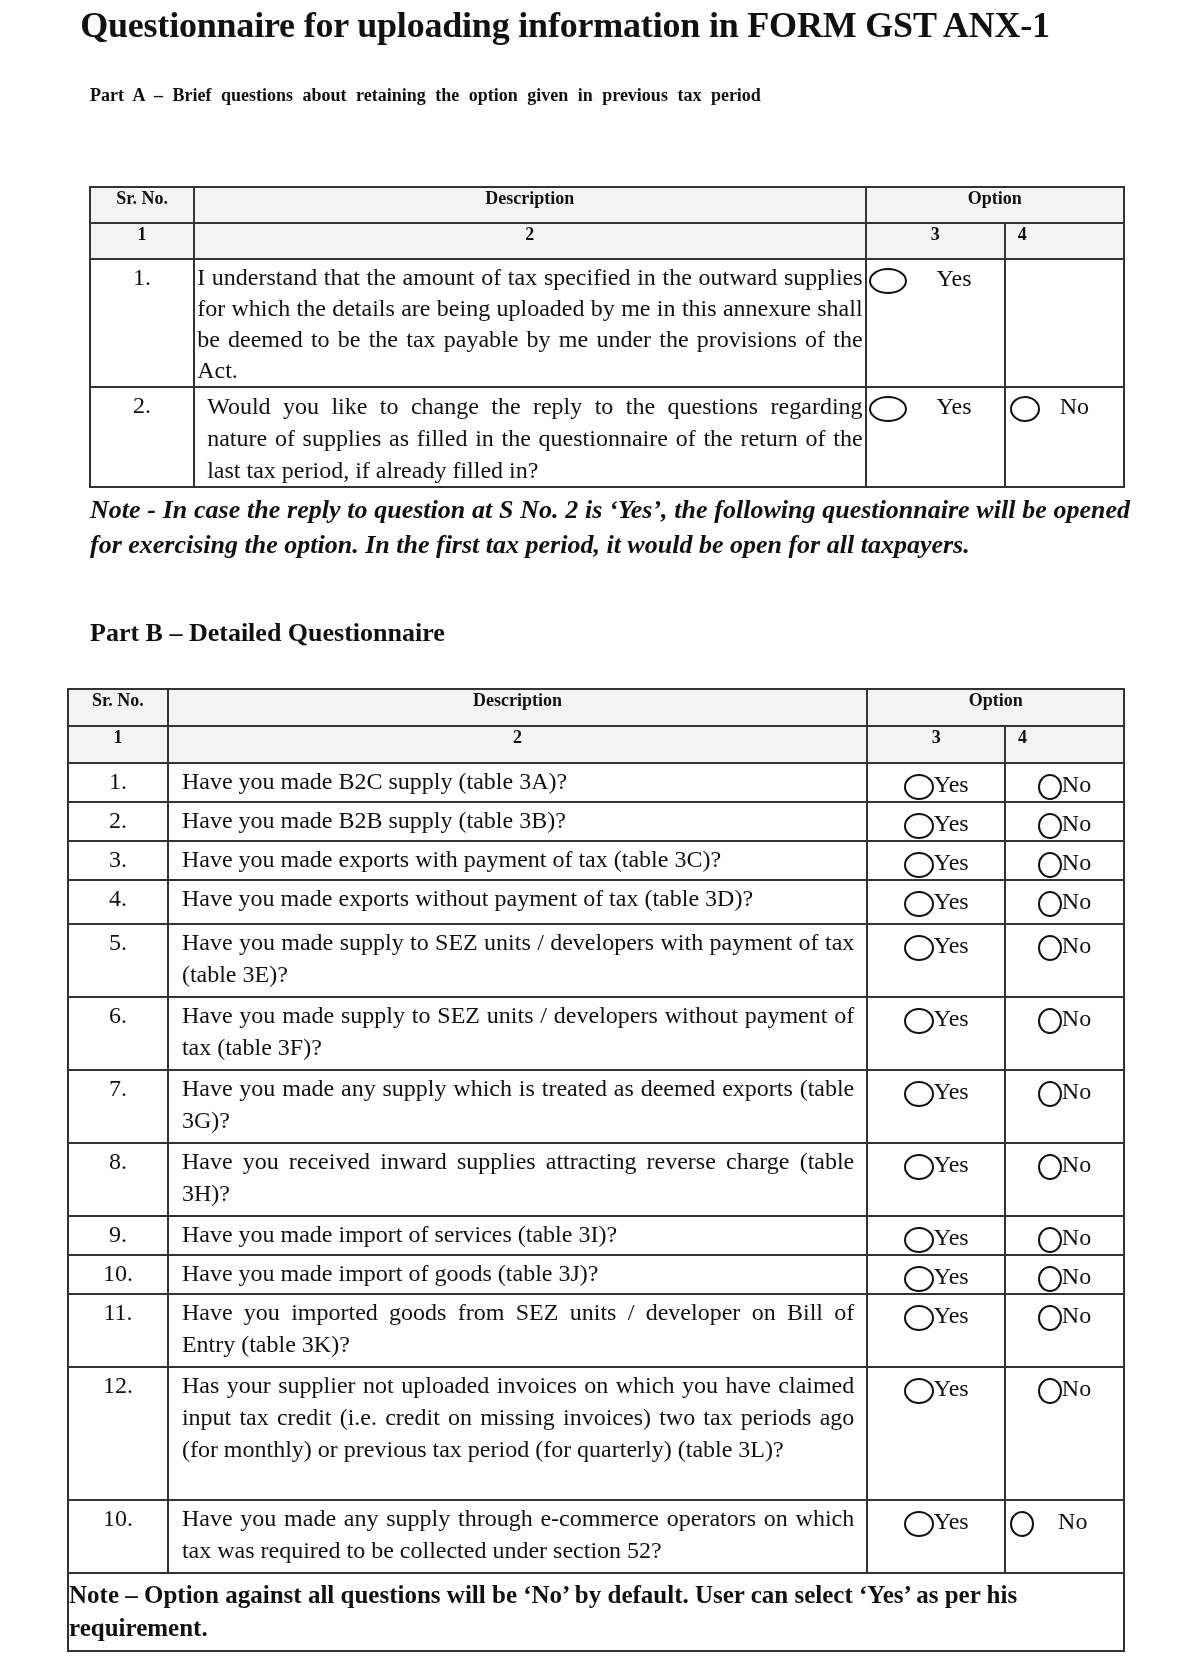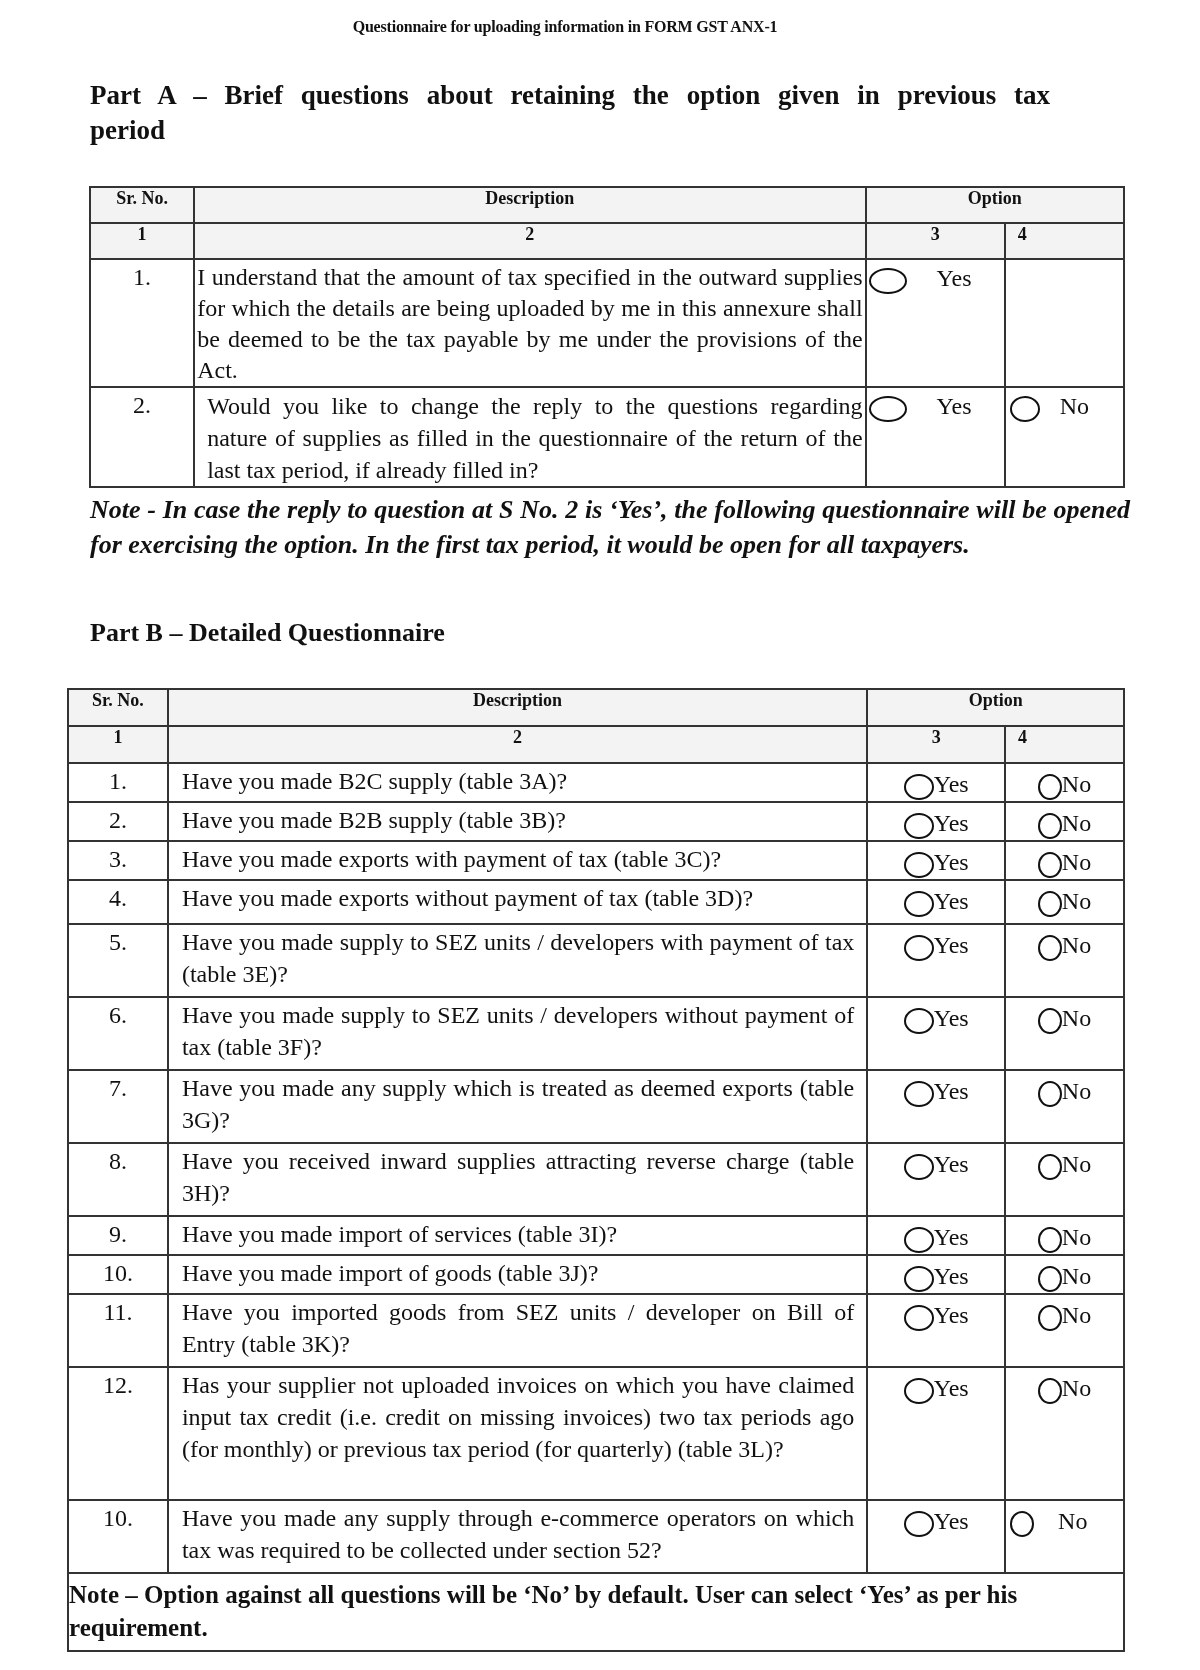--- a/index.html
+++ b/index.html
@@ -1,26 +1,26 @@
 <!DOCTYPE html>
 <html><head>
 <meta charset="utf-8">
 <style>
   html, body { margin: 0; padding: 0; background: #ffffff; }
   body {
     width: 1200px; height: 1670px; position: relative; overflow: hidden;
     font-family: "Liberation Serif", "DejaVu Serif", serif; color: #111;
   }
   .title {
-    position: absolute; left: 0; top: 18px; width: 1130px; text-align: center;
-    font-size: 16px; font-weight: bold; letter-spacing: -0.2px;
+    position: absolute; left: 0; top: 4px; width: 1130px; text-align: center;
+    font-size: 36px; font-weight: bold; letter-spacing: -0.2px;
   }
   .part-a-heading {
     position: absolute; left: 90px; top: 78px; width: 960px;
-    font-size: 27px; font-weight: bold; text-align: justify; text-align-last: left;
+    font-size: 18px; font-weight: bold; text-align: justify; text-align-last: left;
     line-height: 35px; word-spacing: 5px;
   }
   table { border-collapse: collapse; position: absolute; }
   td, th { border: 2px solid #333; padding: 0; vertical-align: top; }
   th { background: #f3f3f3; font-weight: bold; font-size: 18px; text-align: center; }
   .tA { left: 89px; top: 186px; width: 1036px; }
   .tA th.h1 { height: 34px; }
   .tA th.h2 { height: 34px; }
   .tA td { font-size: 24px; line-height: 31px; }
   .tA .sr { width: 104px; text-align: center; padding-top: 2px; }

